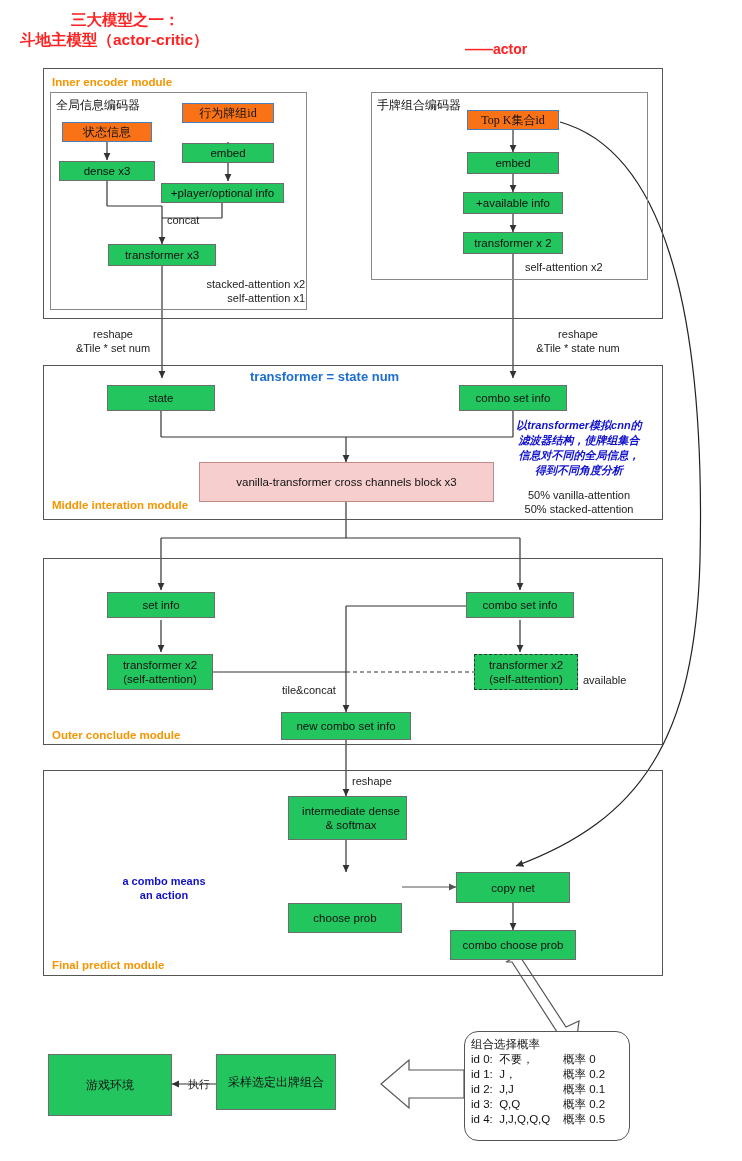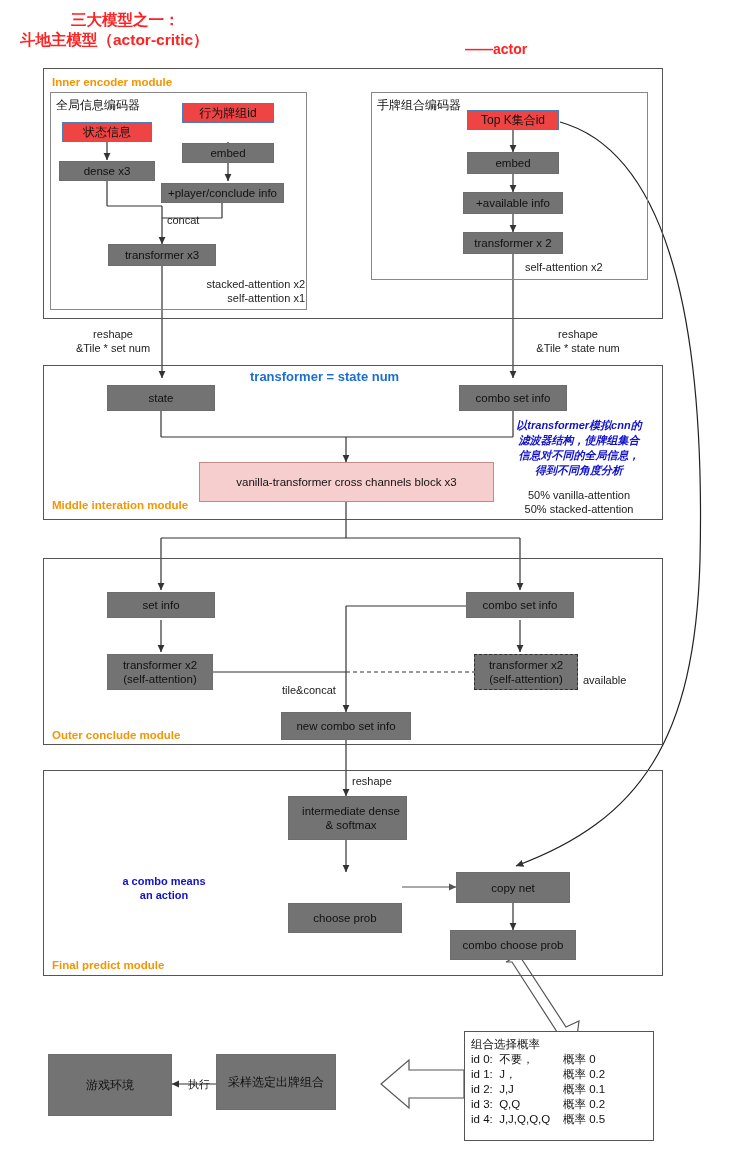--- a/index.html
+++ b/index.html
@@ -9,23 +9,23 @@
   svg.layer{position:absolute;left:0;top:0;width:742px;height:1161px;pointer-events:none;}
 
   .ttl{color:#ff2222;font-weight:bold;font-size:15.5px;line-height:20px;white-space:nowrap;}
   .actor{color:#ff2222;font-weight:bold;font-size:14px;white-space:nowrap;}
 
   .modbox{border:1.5px solid #555;background:transparent;}
   .submod{border:1.5px solid #888;background:transparent;}
   .modlabel{color:#f59500;font-weight:bold;font-size:11.5px;white-space:nowrap;}
   .subtitle-cn{font-size:12px;color:#111;white-space:nowrap;}
 
-  .node{border:1.2px solid #6d6d6d;background:#737373;display:flex;align-items:center;
+  .node{border:1.2px solid #6d6d6d;background:#22c55e;display:flex;align-items:center;
         justify-content:center;text-align:center;font-size:11.5px;color:#111;line-height:14px;}
-  .node.blue{background:#ef4444;border-color:#4a7ebb;}
+  .node.blue{background:#f97316;border-color:#4a7ebb;font-family:Liberation Serif, serif;}
   .node.pink{background:#f6cecd;border-color:#c08a87;}
   .node.dashed{border:1.3px dashed #333;}
   .node.cn{font-size:12px;}
 
   .note{font-size:11px;color:#222;line-height:14px;text-align:center;white-space:pre;}
   .note.l{text-align:left;}
   .note.r{text-align:right;}
   .bluenote{color:#1111cc;font-weight:bold;font-size:11px;line-height:15px;text-align:center;white-space:pre;font-style:italic;}
   .bluebold{color:#1c6fd0;font-weight:bold;font-size:13px;white-space:nowrap;}
   .bluenote2{color:#1111cc;font-weight:bold;font-size:11px;line-height:14px;text-align:center;white-space:pre;}
@@ -112,21 +112,21 @@
   <div class="modbox" style="left:43px;top:68px;width:620px;height:251px;"></div>
   <div class="modlabel" style="left:52px;top:76px;">Inner encoder module</div>
 
   <div class="submod" style="left:50px;top:92px;width:257px;height:218px;"></div>
   <div class="subtitle-cn" style="left:56px;top:97px;">全局信息编码器</div>
 
   <div class="node blue cn" style="left:62px;top:122px;width:90px;height:20px;">状态信息</div>
   <div class="node blue cn" style="left:182px;top:103px;width:92px;height:20px;">行为牌组id</div>
   <div class="node" style="left:59px;top:161px;width:96px;height:20px;">dense x3</div>
   <div class="node" style="left:182px;top:143px;width:92px;height:20px;">embed</div>
-  <div class="node" style="left:161px;top:183px;width:123px;height:20px;">+player/conclude info</div>
+  <div class="node" style="left:161px;top:183px;width:123px;height:20px;">+player/optional info</div>
   <div class="node" style="left:108px;top:244px;width:108px;height:22px;">transformer x3</div>
   <div class="note l" style="left:167px;top:213px;">concat</div>
   <div class="note r" style="left:170px;top:277px;width:135px;">stacked-attention x2
 self-attention x1</div>
 
   <div class="submod" style="left:371px;top:92px;width:277px;height:188px;"></div>
   <div class="subtitle-cn" style="left:377px;top:97px;">手牌组合编码器</div>
 
   <div class="node blue cn" style="left:467px;top:110px;width:92px;height:20px;">Top K集合id</div>
   <div class="node" style="left:467px;top:152px;width:92px;height:22px;">embed</div>
@@ -177,21 +177,21 @@
   <div class="node" style="left:288px;top:872px;width:114px;height:30px;margin-top:31px;">choose prob</div>
   <div class="node" style="left:450px;top:930px;width:126px;height:30px;">combo choose prob</div>
   <div class="node" style="left:456px;top:872px;width:114px;height:31px;">copy net</div>
   <div class="bluenote2" style="left:108px;top:874px;width:112px;">a combo means
 an action</div>
 
   <div class="node cn" style="left:48px;top:1054px;width:124px;height:62px;">游戏环境</div>
   <div class="note" style="left:188px;top:1077px;">执行</div>
   <div class="node cn" style="left:216px;top:1054px;width:120px;height:56px;">采样选定出牌组合</div>
 
-  <div class="probbox" style="left:464px;top:1031px;width:190px;height:110px;">
+  <div class="probbox" style="left:464px;top:1031px;width:166px;height:110px;border-radius:14px;">
     <div class="probtitle">组合选择概率</div>
     <div id="prob-rows">
         <div class="probrow"><span class="c1">id 0:  不要，</span><span class="c2">概率 0</span></div>
         <div class="probrow"><span class="c1">id 1:  J，</span><span class="c2">概率 0.2</span></div>
         <div class="probrow"><span class="c1">id 2:  J,J</span><span class="c2">概率 0.1</span></div>
         <div class="probrow"><span class="c1">id 3:  Q,Q</span><span class="c2">概率 0.2</span></div>
         <div class="probrow"><span class="c1">id 4:  J,J,Q,Q,Q</span><span class="c2">概率 0.5</span></div>
       </div>
   </div>
 

